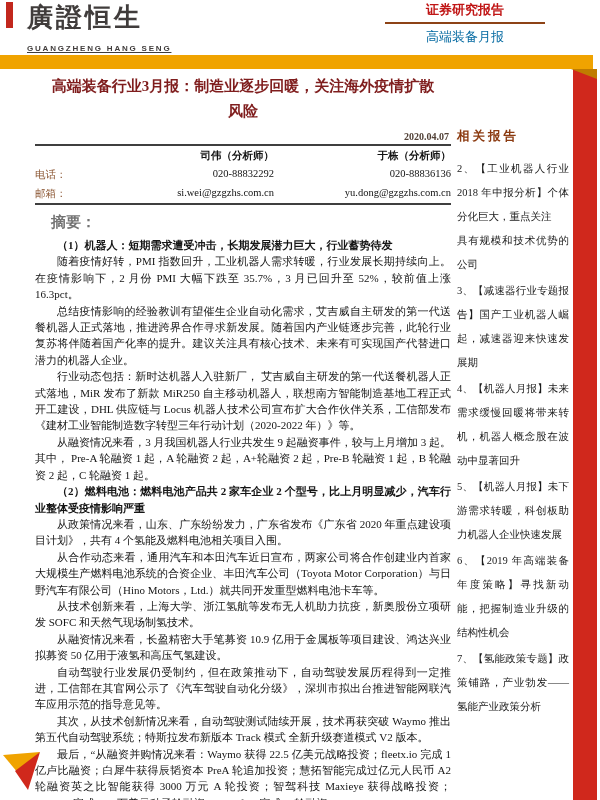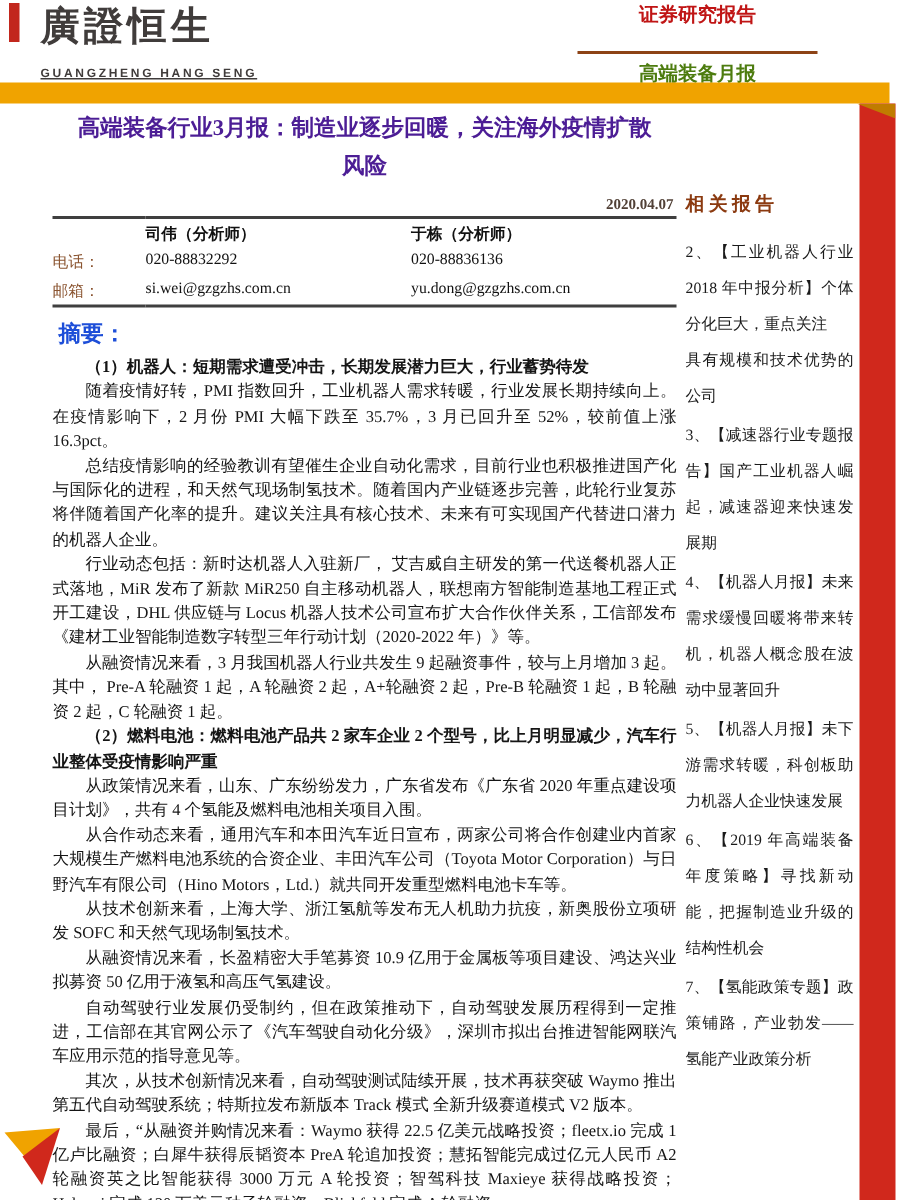--- a/index.html
+++ b/index.html
@@ -7,41 +7,41 @@
        font-family:"Liberation Serif",serif;color:#111;}
 
   .red-tick{position:absolute;left:6px;top:2px;width:7px;height:26px;background:#c2271d;}
 
   .logo{position:absolute;left:27px;top:3px;color:#403c3b;font-family:"Liberation Sans",sans-serif;}
   .logo-cn{font-size:26px;font-weight:bold;letter-spacing:3px;line-height:28px;}
   .logo-en{font-size:8px;font-weight:bold;letter-spacing:1.8px;margin-top:13px;text-decoration:underline;}
 
   .mast{position:absolute;left:385px;top:1px;width:160px;text-align:center;
         font-family:"Liberation Sans",sans-serif;}
-  .mast-type{color:#c01515;font-size:13px;font-weight:bold;padding-bottom:15px;
+  .mast-type{color:#c01515;font-size:13px;font-weight:bold;padding-bottom:3px;
              border-bottom:2px solid #8d4316;}
-  .mast-series{color:#4d7c0f;font-size:13px;font-weight:bold;padding-top:4px;}
+  .mast-series{color:#0369a1;font-size:13px;font-weight:normal;padding-top:4px;}
 
   .orange-bar{position:absolute;left:0;top:55px;width:593px;height:14px;background:#f0a300;}
   .fold{position:absolute;left:571px;top:69px;width:26px;height:10px;background:#c07c00;
         clip-path:polygon(0 0,100% 0,100% 100%);z-index:3;}
   .red-band{position:absolute;left:573px;top:69px;width:24px;height:731px;background:#d0281c;}
 
   .main{position:absolute;left:35px;top:74px;width:416px;}
-  .title-line{color:#4c1d95;font-weight:bold;font-size:15px;text-align:center;line-height:25px;}
+  .title-line{color:#7f1d1d;font-weight:bold;font-size:15px;text-align:center;line-height:25px;}
   .date{text-align:right;font-size:10px;font-weight:bold;color:#514036;margin:7px 2px 2px 0;}
 
   table.analysts{width:100%;border-collapse:collapse;border-top:2px solid #3f3f3f;
                  border-bottom:2px solid #3f3f3f;font-size:10.5px;}
   table.analysts td{padding:2.5px 0;vertical-align:top;}
   td.lab{color:#8a5430;width:62px;}
-  td.v{width:177px;}
+  td.v{width:177px;text-align:right;}
   .an-name{font-weight:bold;}
 
-  .abstract-label{color:#1d4ed8;font-weight:bold;font-size:15px;margin:8px 0 5px 4px;
+  .abstract-label{color:#737373;font-weight:bold;font-size:15px;margin:8px 0 5px 16px;
                   font-family:"Liberation Sans",sans-serif;}
 
   .para{margin:0;font-size:11px;line-height:16.4px;text-align:justify;text-indent:2em;color:#151515;}
   .para.heading{font-weight:bold;}
 
   .sidebar{position:absolute;left:457px;top:128px;width:112px;}
   .rel-title{color:#8b3a10;font-weight:bold;font-size:12.5px;letter-spacing:3px;margin-bottom:12px;
              font-family:"Liberation Sans",sans-serif;}
   .rel-item{font-size:10.5px;line-height:24px;color:#1a1a1a;text-align:justify;
             white-space:pre-line;margin-bottom:2px;}
@@ -91,21 +91,21 @@
       <td class="v">yu.dong@gzgzhs.com.cn</td>
     </tr>
   </tbody>
     </table>
 
   <div class="abstract-label">摘要：</div>
 
   <div>
       <p class="para heading">（1）机器人：短期需求遭受冲击，长期发展潜力巨大，行业蓄势待发</p>
       <p class="para">随着疫情好转，PMI 指数回升，工业机器人需求转暖，行业发展长期持续向上。在疫情影响下，2 月份 PMI 大幅下跌至 35.7%，3 月已回升至 52%，较前值上涨 16.3pct。</p>
-      <p class="para">总结疫情影响的经验教训有望催生企业自动化需求，目前行业也积极推进国产化与国际化的进程，和天然气现场制氢技术。随着国内产业链逐步完善，此轮行业复苏将伴随着国产化率的提升。建议关注具有核心技术、未来有可实现国产代替进口潜力的机器人企业。</p>
+      <p class="para">总结疫情影响的经验教训有望催生企业自动化需求，艾吉威自主研发的第一代送餐机器人正式落地，推进跨界合作寻求新发展。随着国内产业链逐步完善，此轮行业复苏将伴随着国产化率的提升。建议关注具有核心技术、未来有可实现国产代替进口潜力的机器人企业。</p>
       <p class="para">行业动态包括：新时达机器人入驻新厂， 艾吉威自主研发的第一代送餐机器人正式落地，MiR 发布了新款 MiR250 自主移动机器人，联想南方智能制造基地工程正式开工建设，DHL 供应链与 Locus 机器人技术公司宣布扩大合作伙伴关系，工信部发布《建材工业智能制造数字转型三年行动计划（2020-2022 年）》等。</p>
       <p class="para">从融资情况来看，3 月我国机器人行业共发生 9 起融资事件，较与上月增加 3 起。其中， Pre-A 轮融资 1 起，A 轮融资 2 起，A+轮融资 2 起，Pre-B 轮融资 1 起，B 轮融资 2 起，C 轮融资 1 起。</p>
       <p class="para heading">（2）燃料电池：燃料电池产品共 2 家车企业 2 个型号，比上月明显减少，汽车行业整体受疫情影响严重</p>
       <p class="para">从政策情况来看，山东、广东纷纷发力，广东省发布《广东省 2020 年重点建设项目计划》，共有 4 个氢能及燃料电池相关项目入围。</p>
       <p class="para">从合作动态来看，通用汽车和本田汽车近日宣布，两家公司将合作创建业内首家大规模生产燃料电池系统的合资企业、丰田汽车公司（Toyota Motor Corporation）与日野汽车有限公司（Hino Motors，Ltd.）就共同开发重型燃料电池卡车等。</p>
       <p class="para">从技术创新来看，上海大学、浙江氢航等发布无人机助力抗疫，新奥股份立项研发 SOFC 和天然气现场制氢技术。</p>
       <p class="para">从融资情况来看，长盈精密大手笔募资 10.9 亿用于金属板等项目建设、鸿达兴业拟募资 50 亿用于液氢和高压气氢建设。</p>
       <p class="para">自动驾驶行业发展仍受制约，但在政策推动下，自动驾驶发展历程得到一定推进，工信部在其官网公示了《汽车驾驶自动化分级》，深圳市拟出台推进智能网联汽车应用示范的指导意见等。</p>
       <p class="para">其次，从技术创新情况来看，自动驾驶测试陆续开展，技术再获突破 Waymo 推出第五代自动驾驶系统；特斯拉发布新版本 Track 模式 全新升级赛道模式 V2 版本。</p>
       <p class="para">最后，“从融资并购情况来看：Waymo 获得 22.5 亿美元战略投资；fleetx.io 完成 1 亿卢比融资；白犀牛获得辰韬资本 PreA 轮追加投资；慧拓智能完成过亿元人民币 A2 轮融资英之比智能获得 3000 万元 A 轮投资；智驾科技 Maxieye 获得战略投资；Helm.ai 完成 130 万美元种子轮融资；Blickfeld 完成 A 轮融资。</p>

